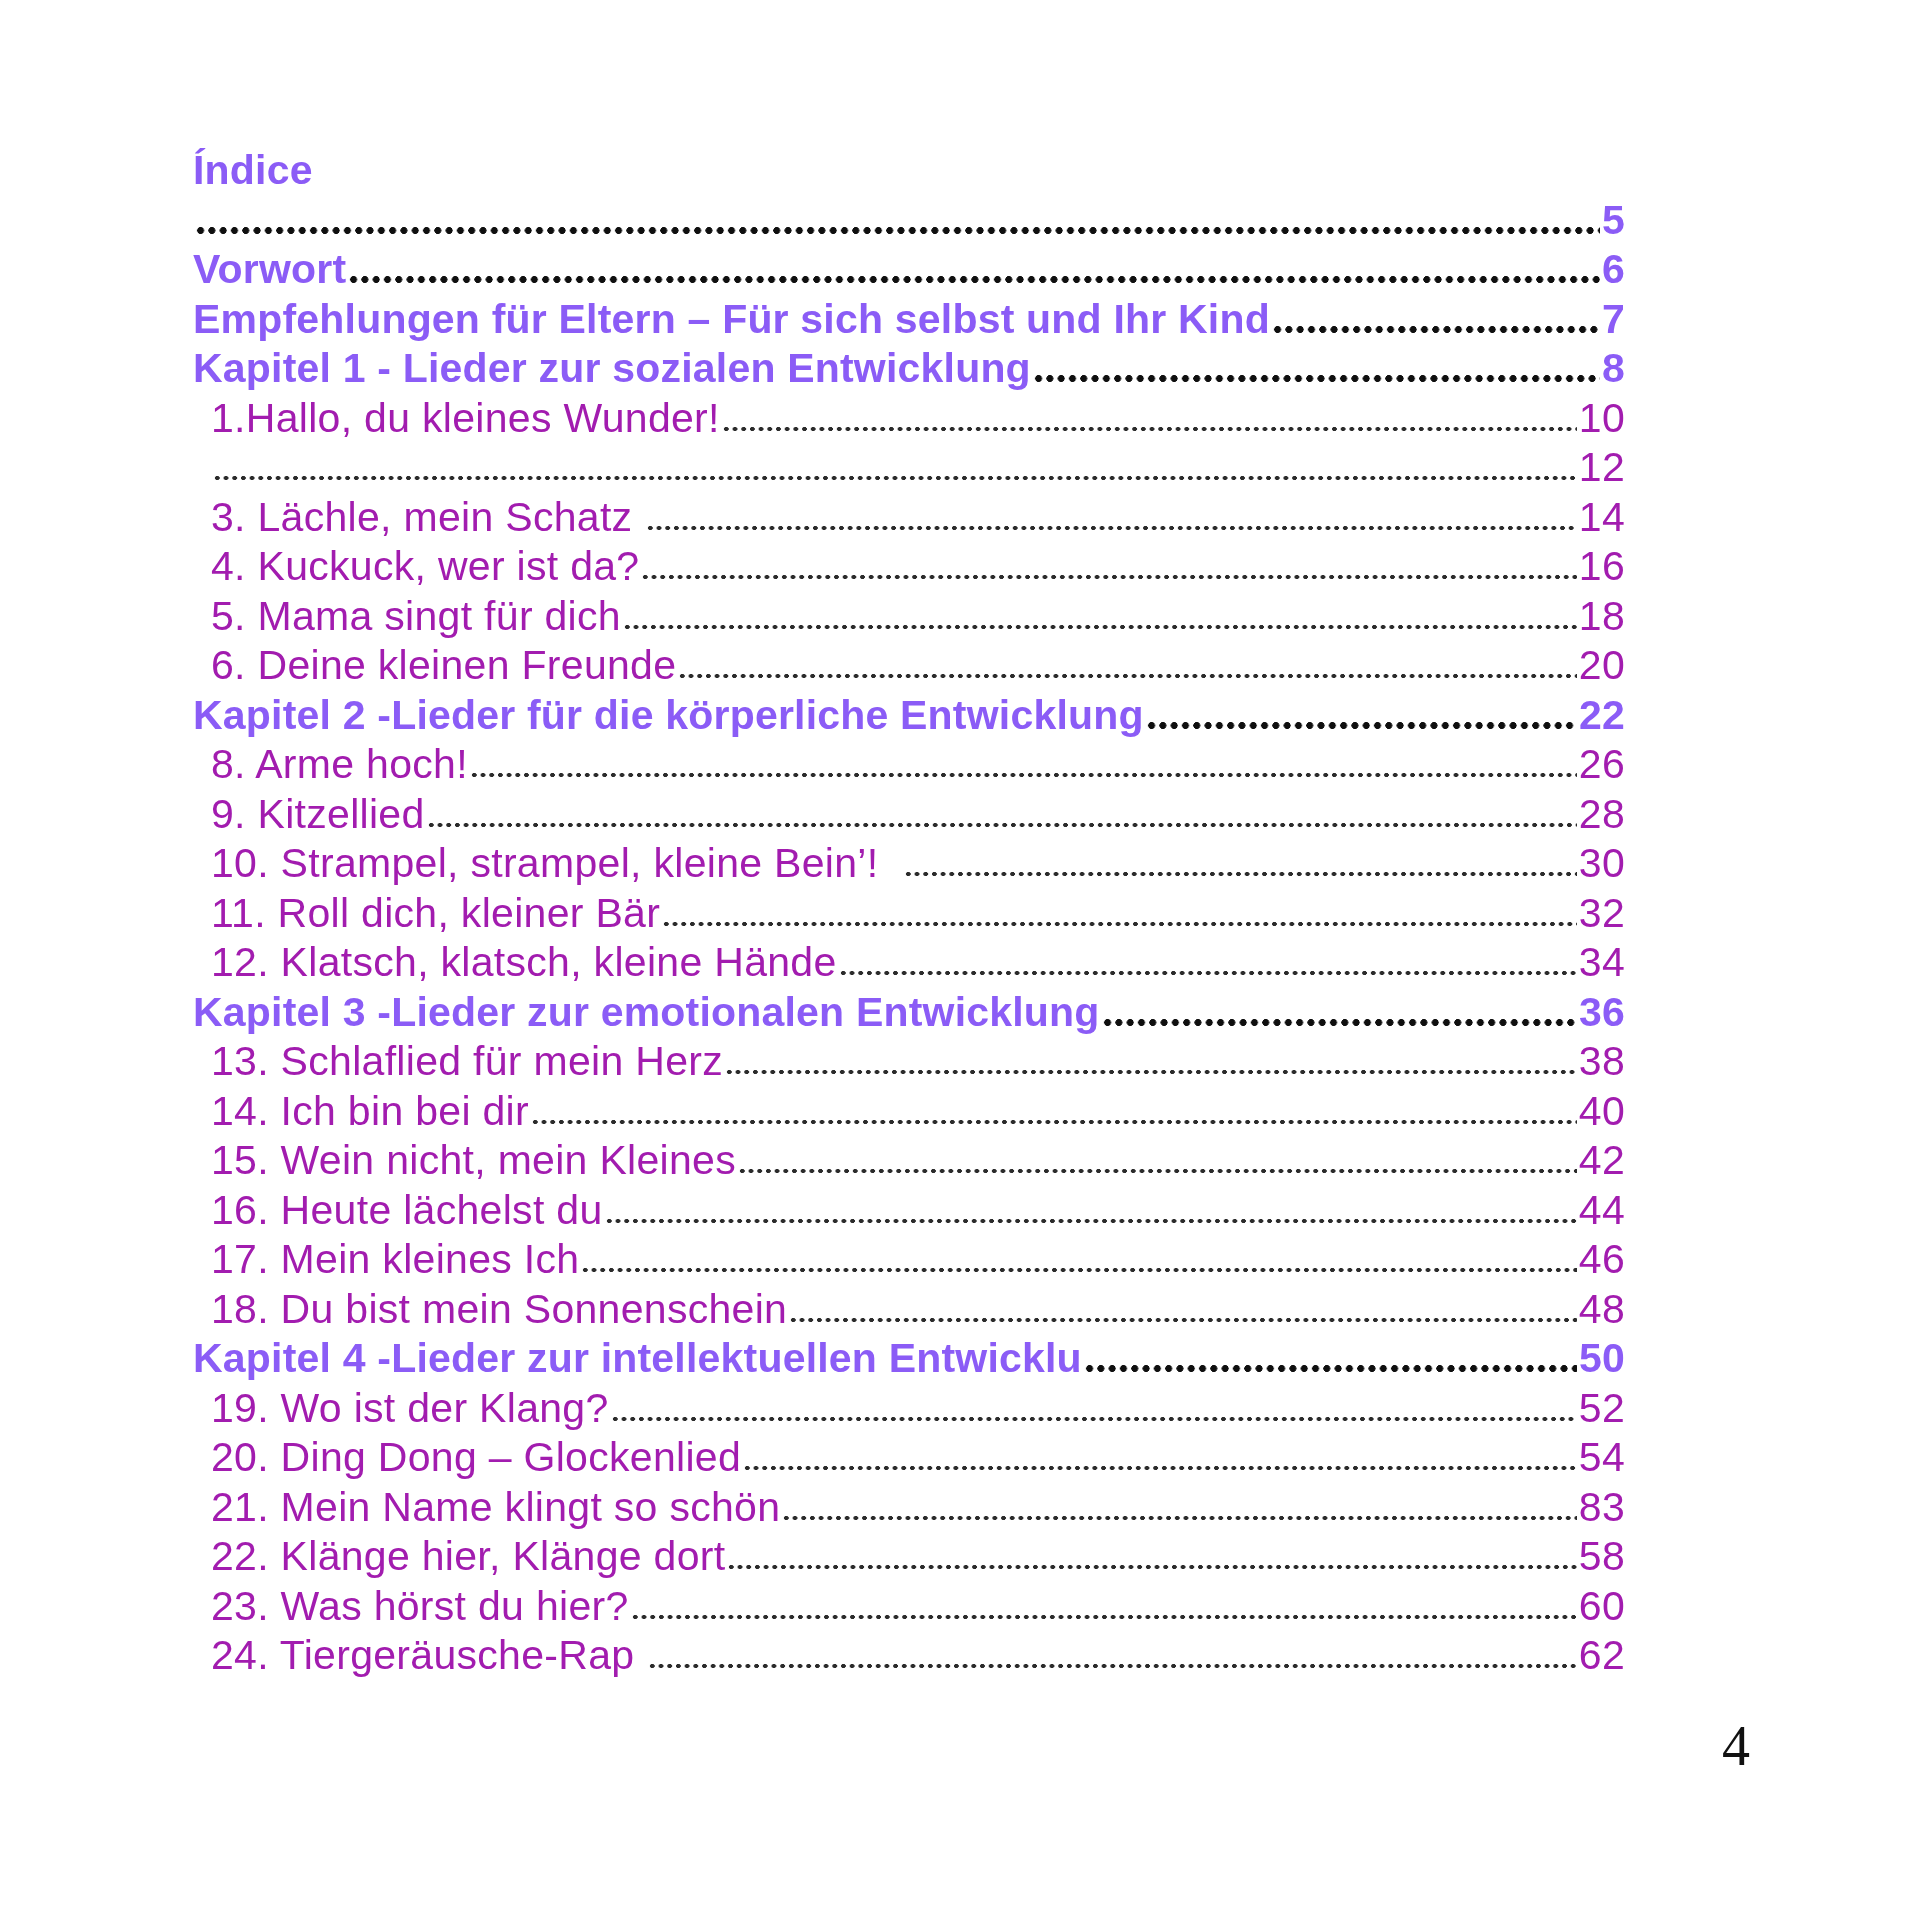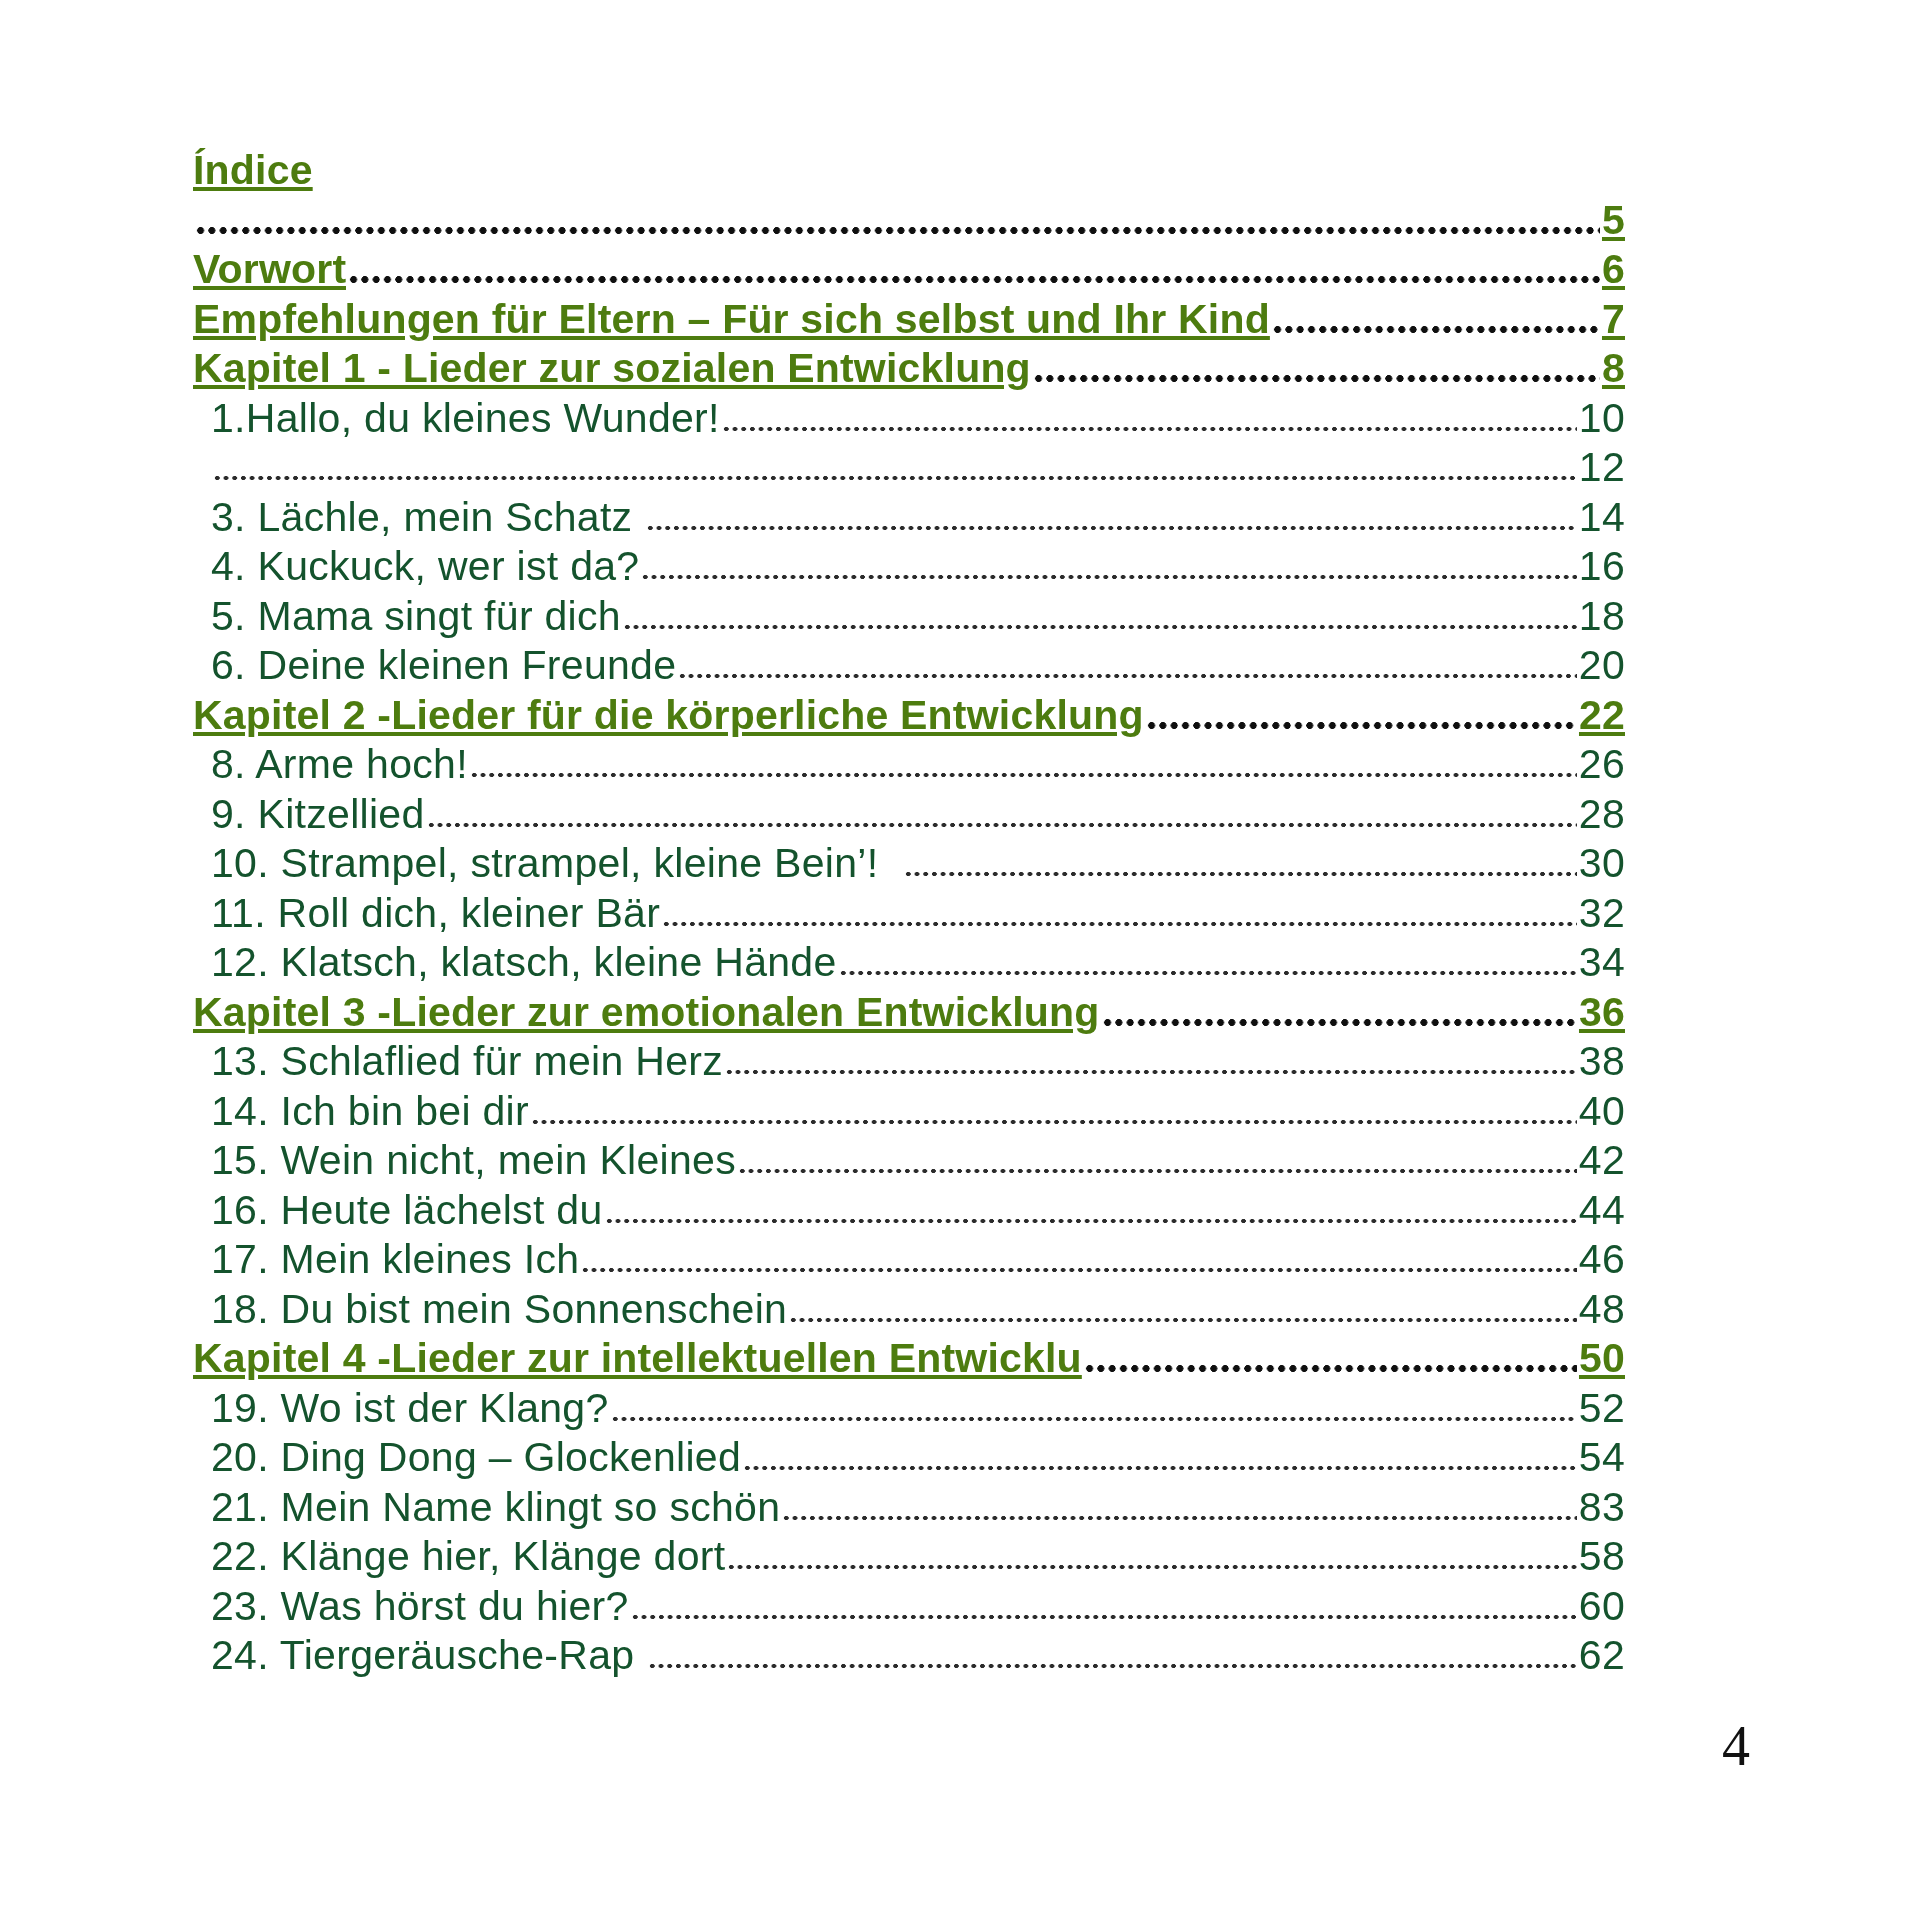--- a/index.html
+++ b/index.html
@@ -19,41 +19,40 @@
     left: 193px;
     top: 146px;
     width: 1432px;
   }
   .row {
     display: flex;
     align-items: baseline;
     height: 49.5px;
     line-height: 49.5px;
     font-size: 41px;
-    color: #14532d;
+    color: #a21caf;
     white-space: nowrap;
   }
   .row .label {
     white-space: pre;
     flex: 0 1 auto;
     overflow: hidden;
   }
   .row .page {
     flex: 0 0 auto;
   }
   .row.item {
     padding-left: 18px;
     font-weight: 400;
     letter-spacing: 0.3px;
   }
   .row.bold, .row.title {
     font-weight: 700;
-    color: #4d7c0f;
+    color: #8b5cf6;
     letter-spacing: 0.2px;
-    text-decoration: underline;
   }
   .leader {
     flex: 1 1 auto;
     min-width: 14px;
     height: 6px;
     margin: 0 2px 0 2px;
     background-image: radial-gradient(circle at 4.3px 3px, #2b2b2b 2.1px, rgba(0,0,0,0) 2.5px);
     background-size: 8.7px 6px;
     background-repeat: repeat-x;
     background-position: left bottom;

